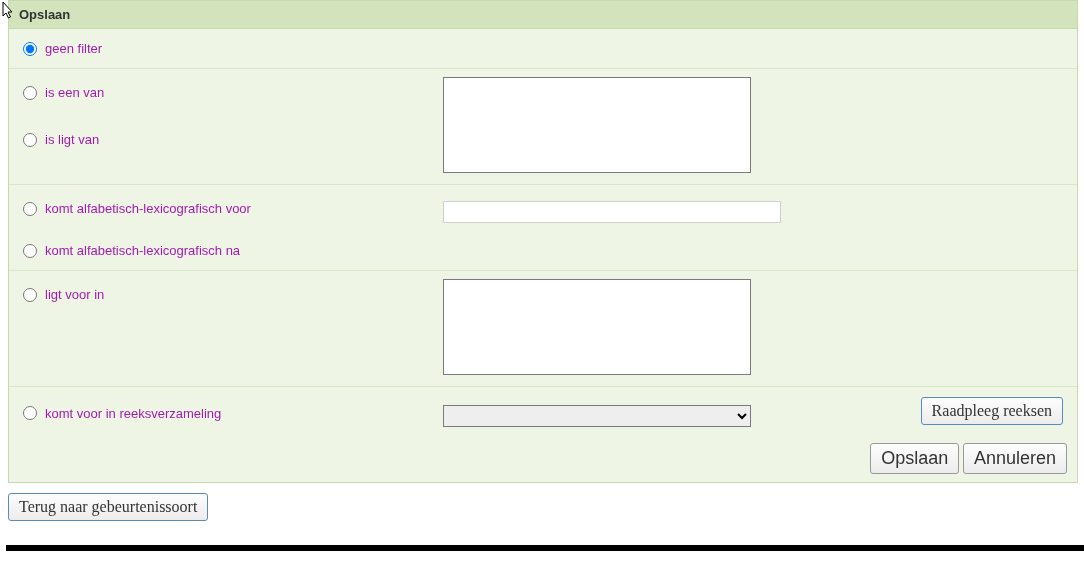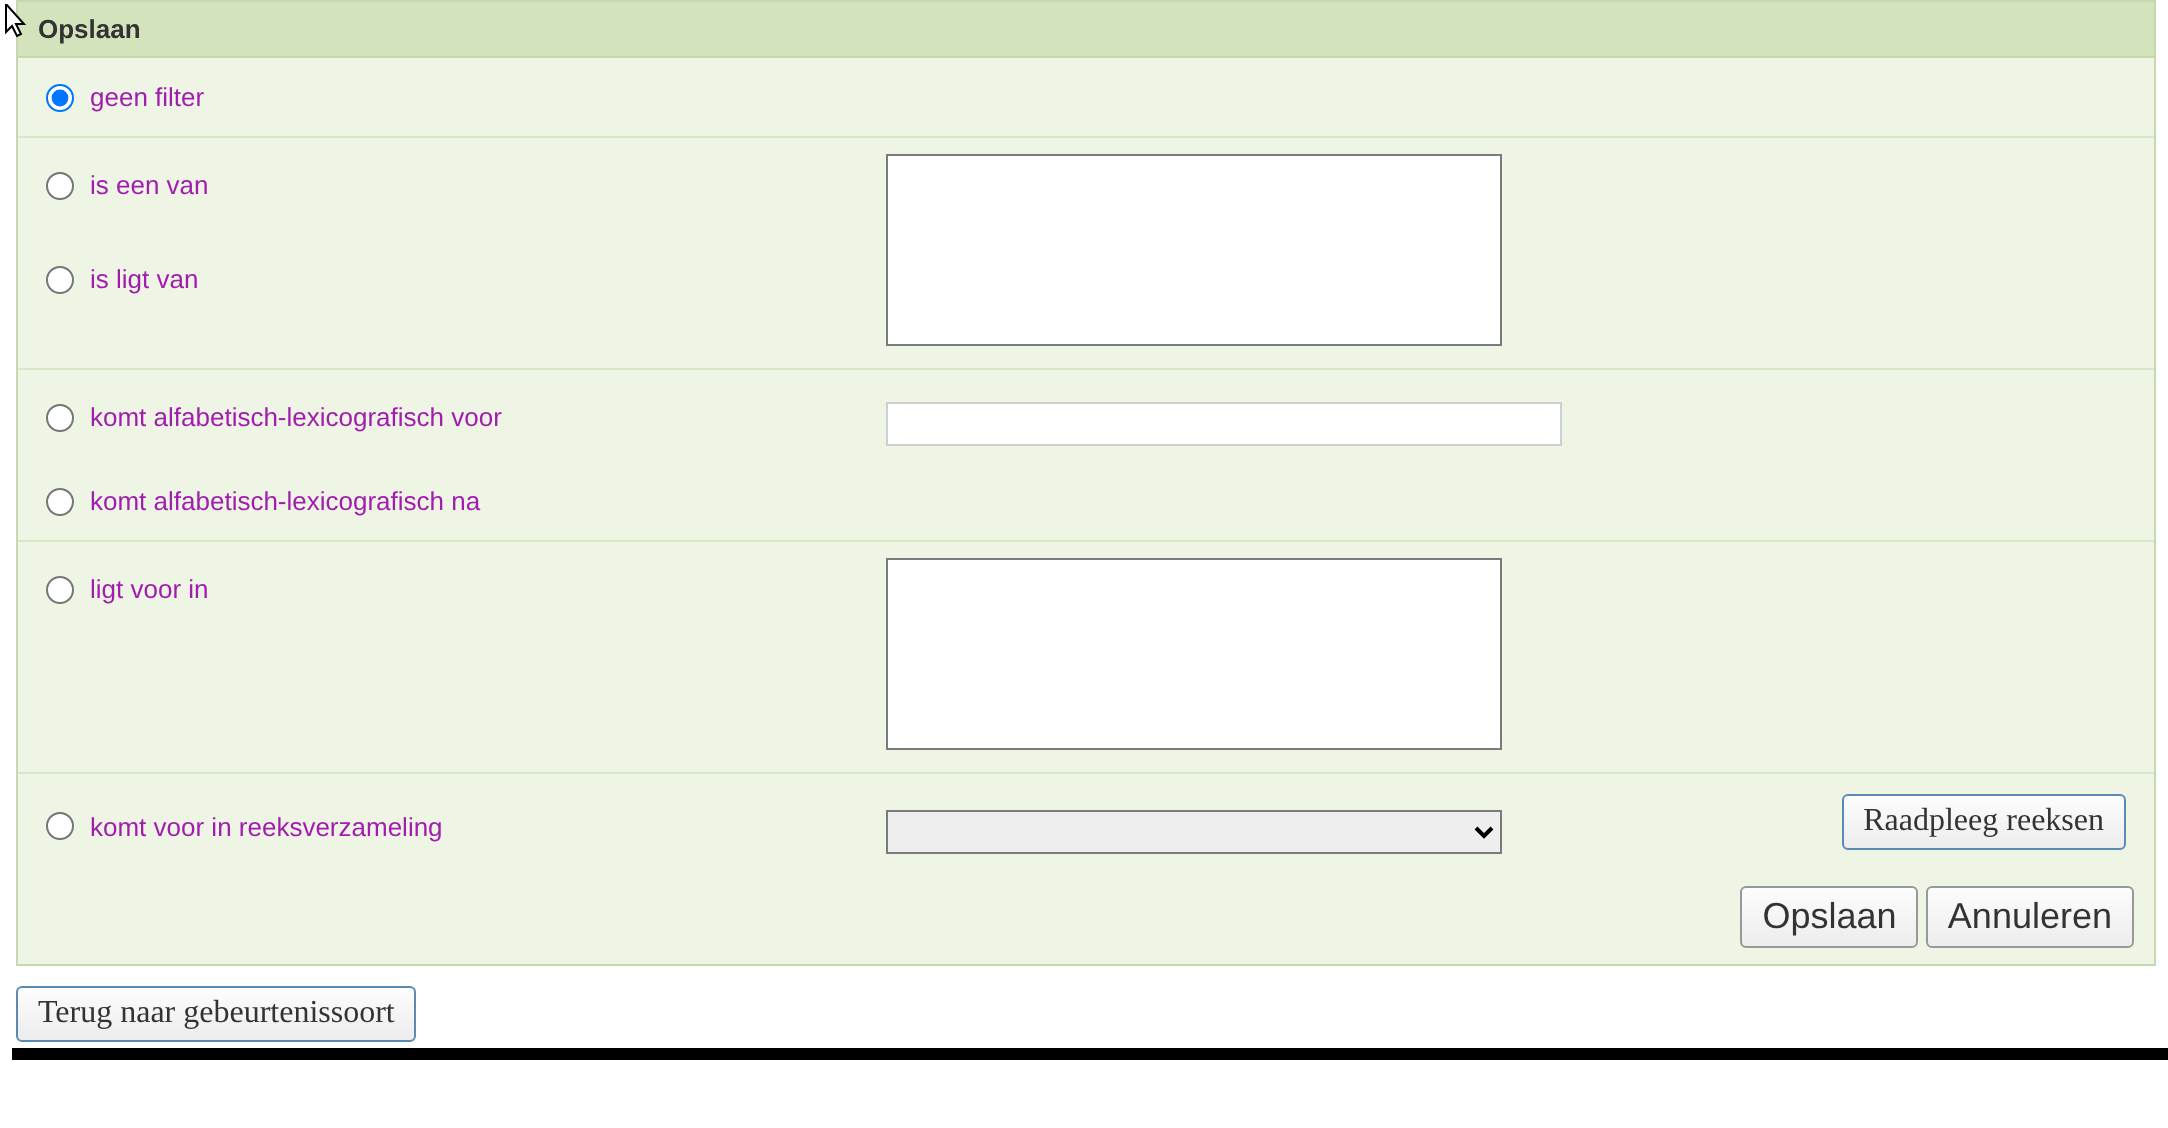--- a/index.html
+++ b/index.html
@@ -109,21 +109,21 @@
     color: #333;
     cursor: pointer;
     font-family: inherit;
   }
   .footer-buttons {
     background: #eef5e4;
     padding: 8px 10px;
     text-align: right;
   }
   .back-button-row {
-    padding: 10px 0 3px 8px;
+    padding: 10px 0 24px 8px;
     border-radius: 18px;
   }
   .black-bar {
     height: 6px;
     background: #000;
     width: 1078px;
     margin-left: 6px;
   }
   .cursor {
     position: absolute;

